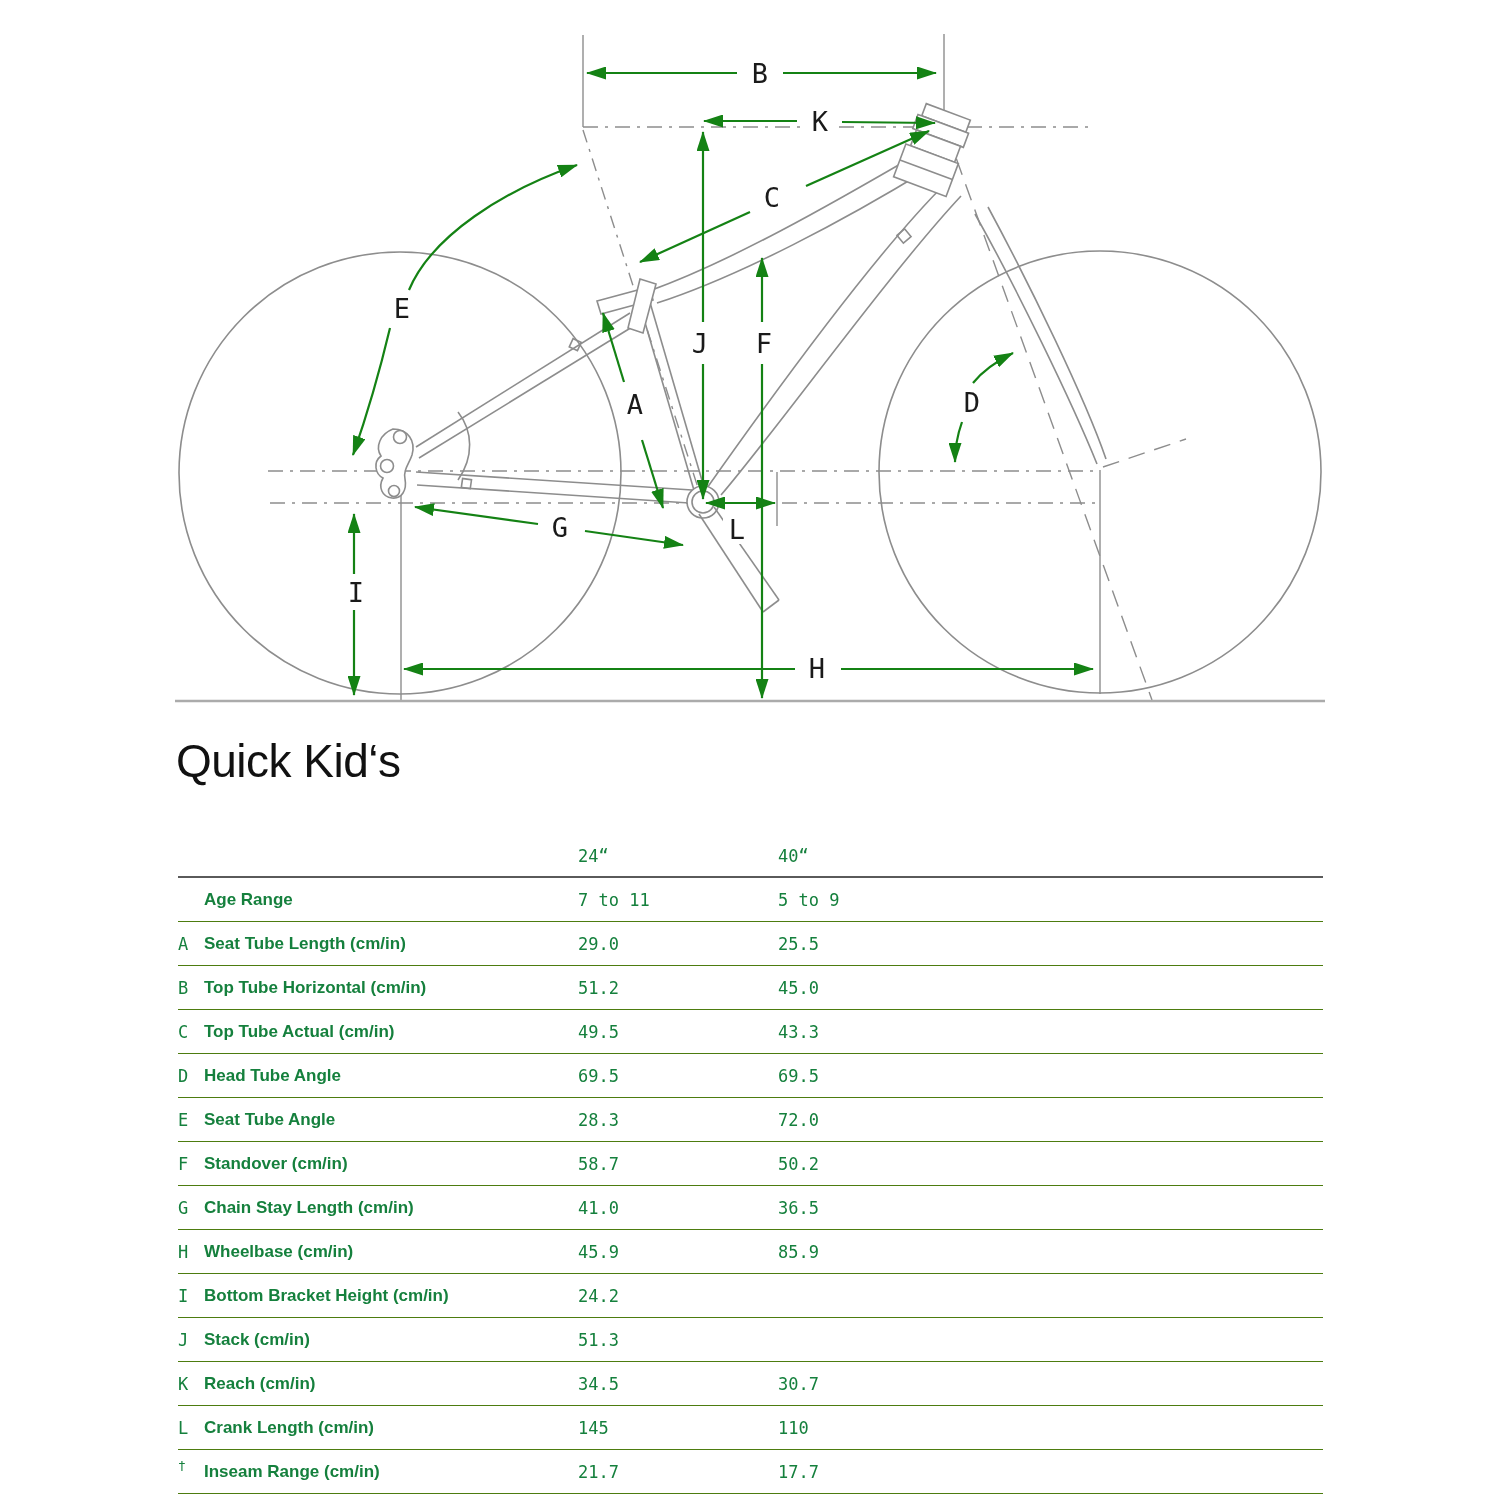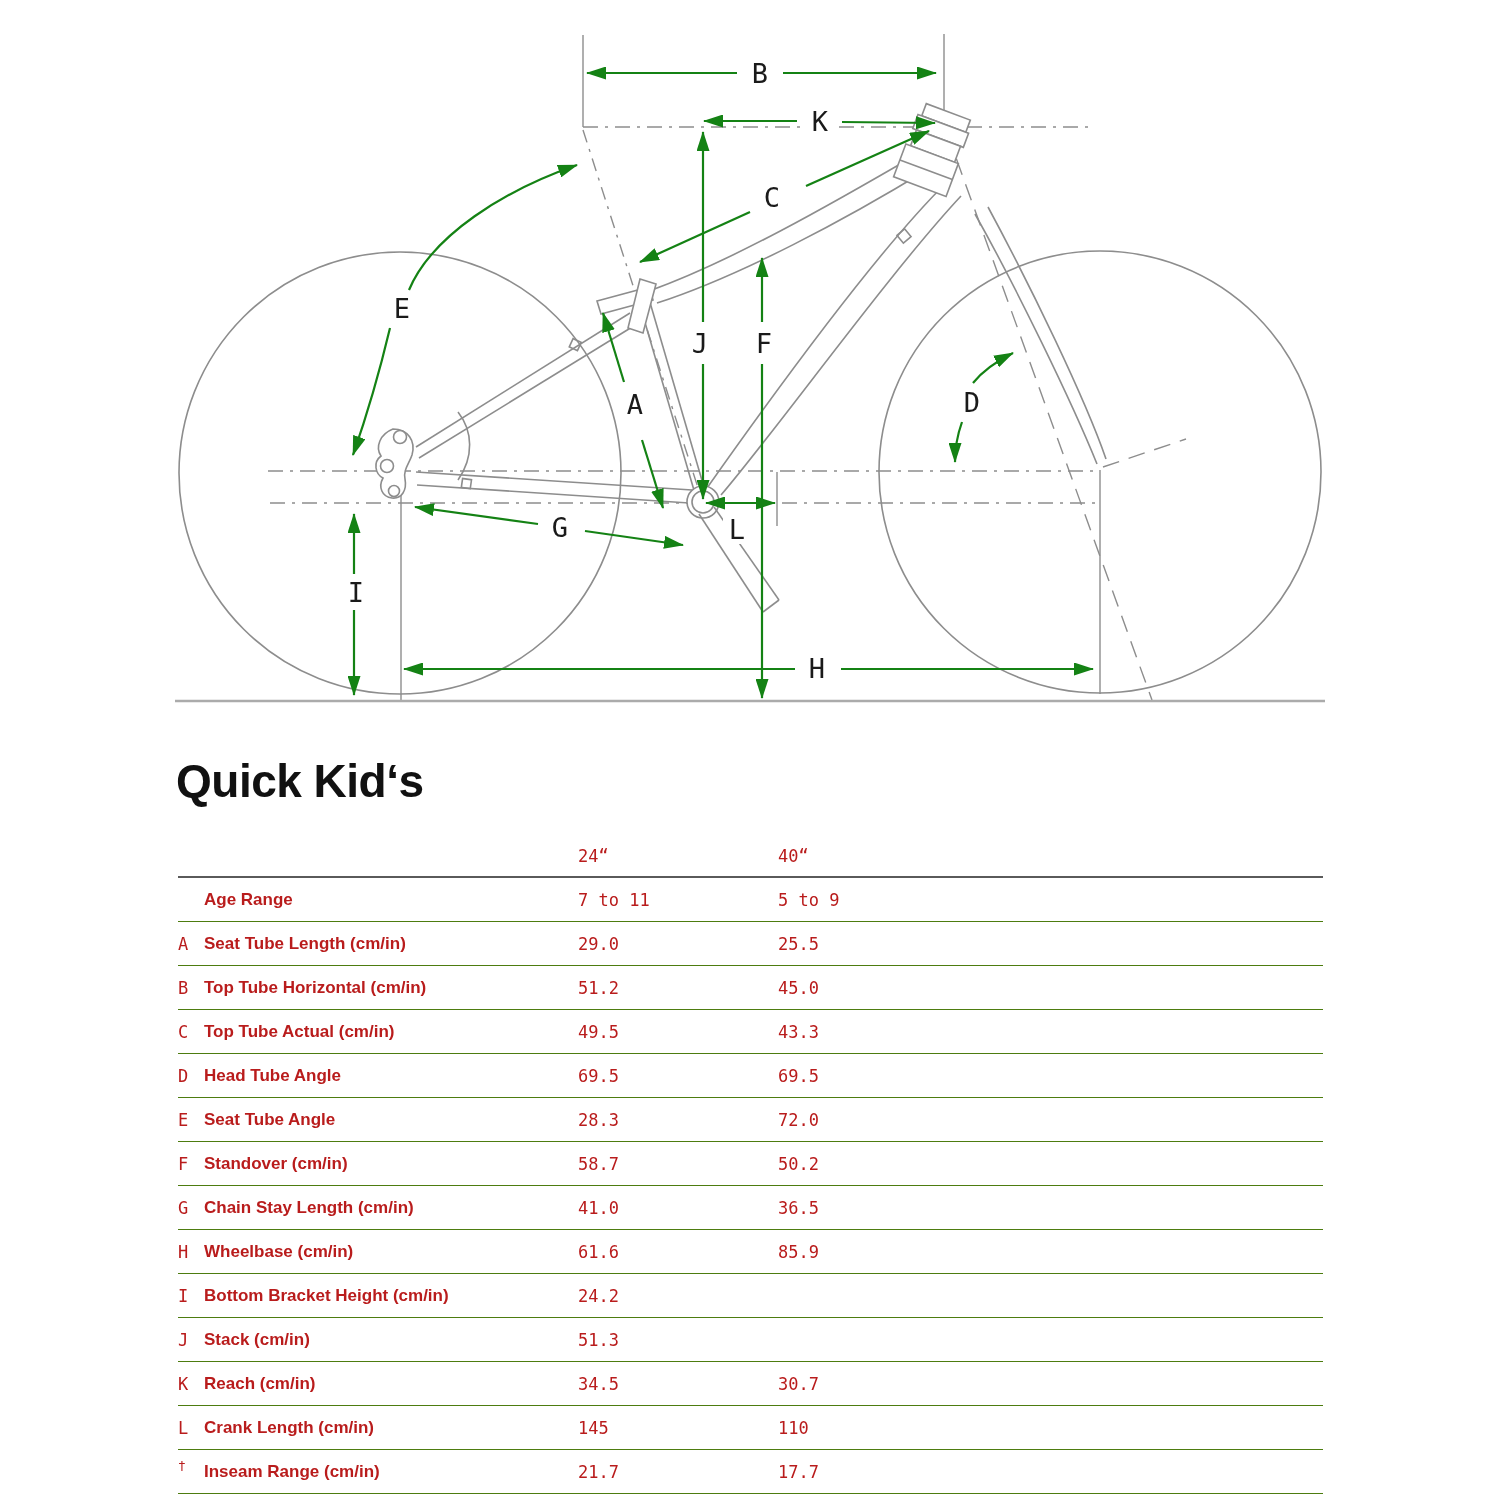--- a/index.html
+++ b/index.html
@@ -5,27 +5,27 @@
   html,body{margin:0;padding:0;}
   body{
     width:1500px;height:1500px;
     background:#ffffff;
     position:relative;
     font-family:"Liberation Sans", sans-serif;
     overflow:hidden;
   }
   #diagram{position:absolute;left:0;top:0;}
   #title{
-    position:absolute;left:176px;top:754px;
-    font-size:46px;font-weight:bold;color:#111;
+    position:absolute;left:176px;top:734px;
+    font-size:46px;font-weight:normal;color:#111;
     letter-spacing:-0.5px;
   }
   #geo-table{
     position:absolute;left:178px;top:836px;width:1145px;
-    font-size:17px;color:#b91c1c;
+    font-size:17px;color:#15803d;
   }
   .trow{
     display:grid;
     grid-template-columns:26px 374px 200px 1fr;
     align-items:center;
     height:43px;
     border-bottom:1px solid #4d7c0f;
   }
   .trow.thead{
     height:40px;
@@ -291,21 +291,21 @@
   </div>
   <div class="trow">
     <div class="cell-key">G</div>
     <div class="cell-label">Chain Stay Length (cm/in)</div>
     <div class="cell-v">41.0</div>
     <div class="cell-v">36.5</div>
   </div>
   <div class="trow">
     <div class="cell-key">H</div>
     <div class="cell-label">Wheelbase (cm/in)</div>
-    <div class="cell-v">61.6</div>
+    <div class="cell-v">45.9</div>
     <div class="cell-v">85.9</div>
   </div>
   <div class="trow">
     <div class="cell-key">I</div>
     <div class="cell-label">Bottom Bracket Height (cm/in)</div>
     <div class="cell-v">24.2</div>
   </div>
   <div class="trow">
     <div class="cell-key">J</div>
     <div class="cell-label">Stack (cm/in)</div>

